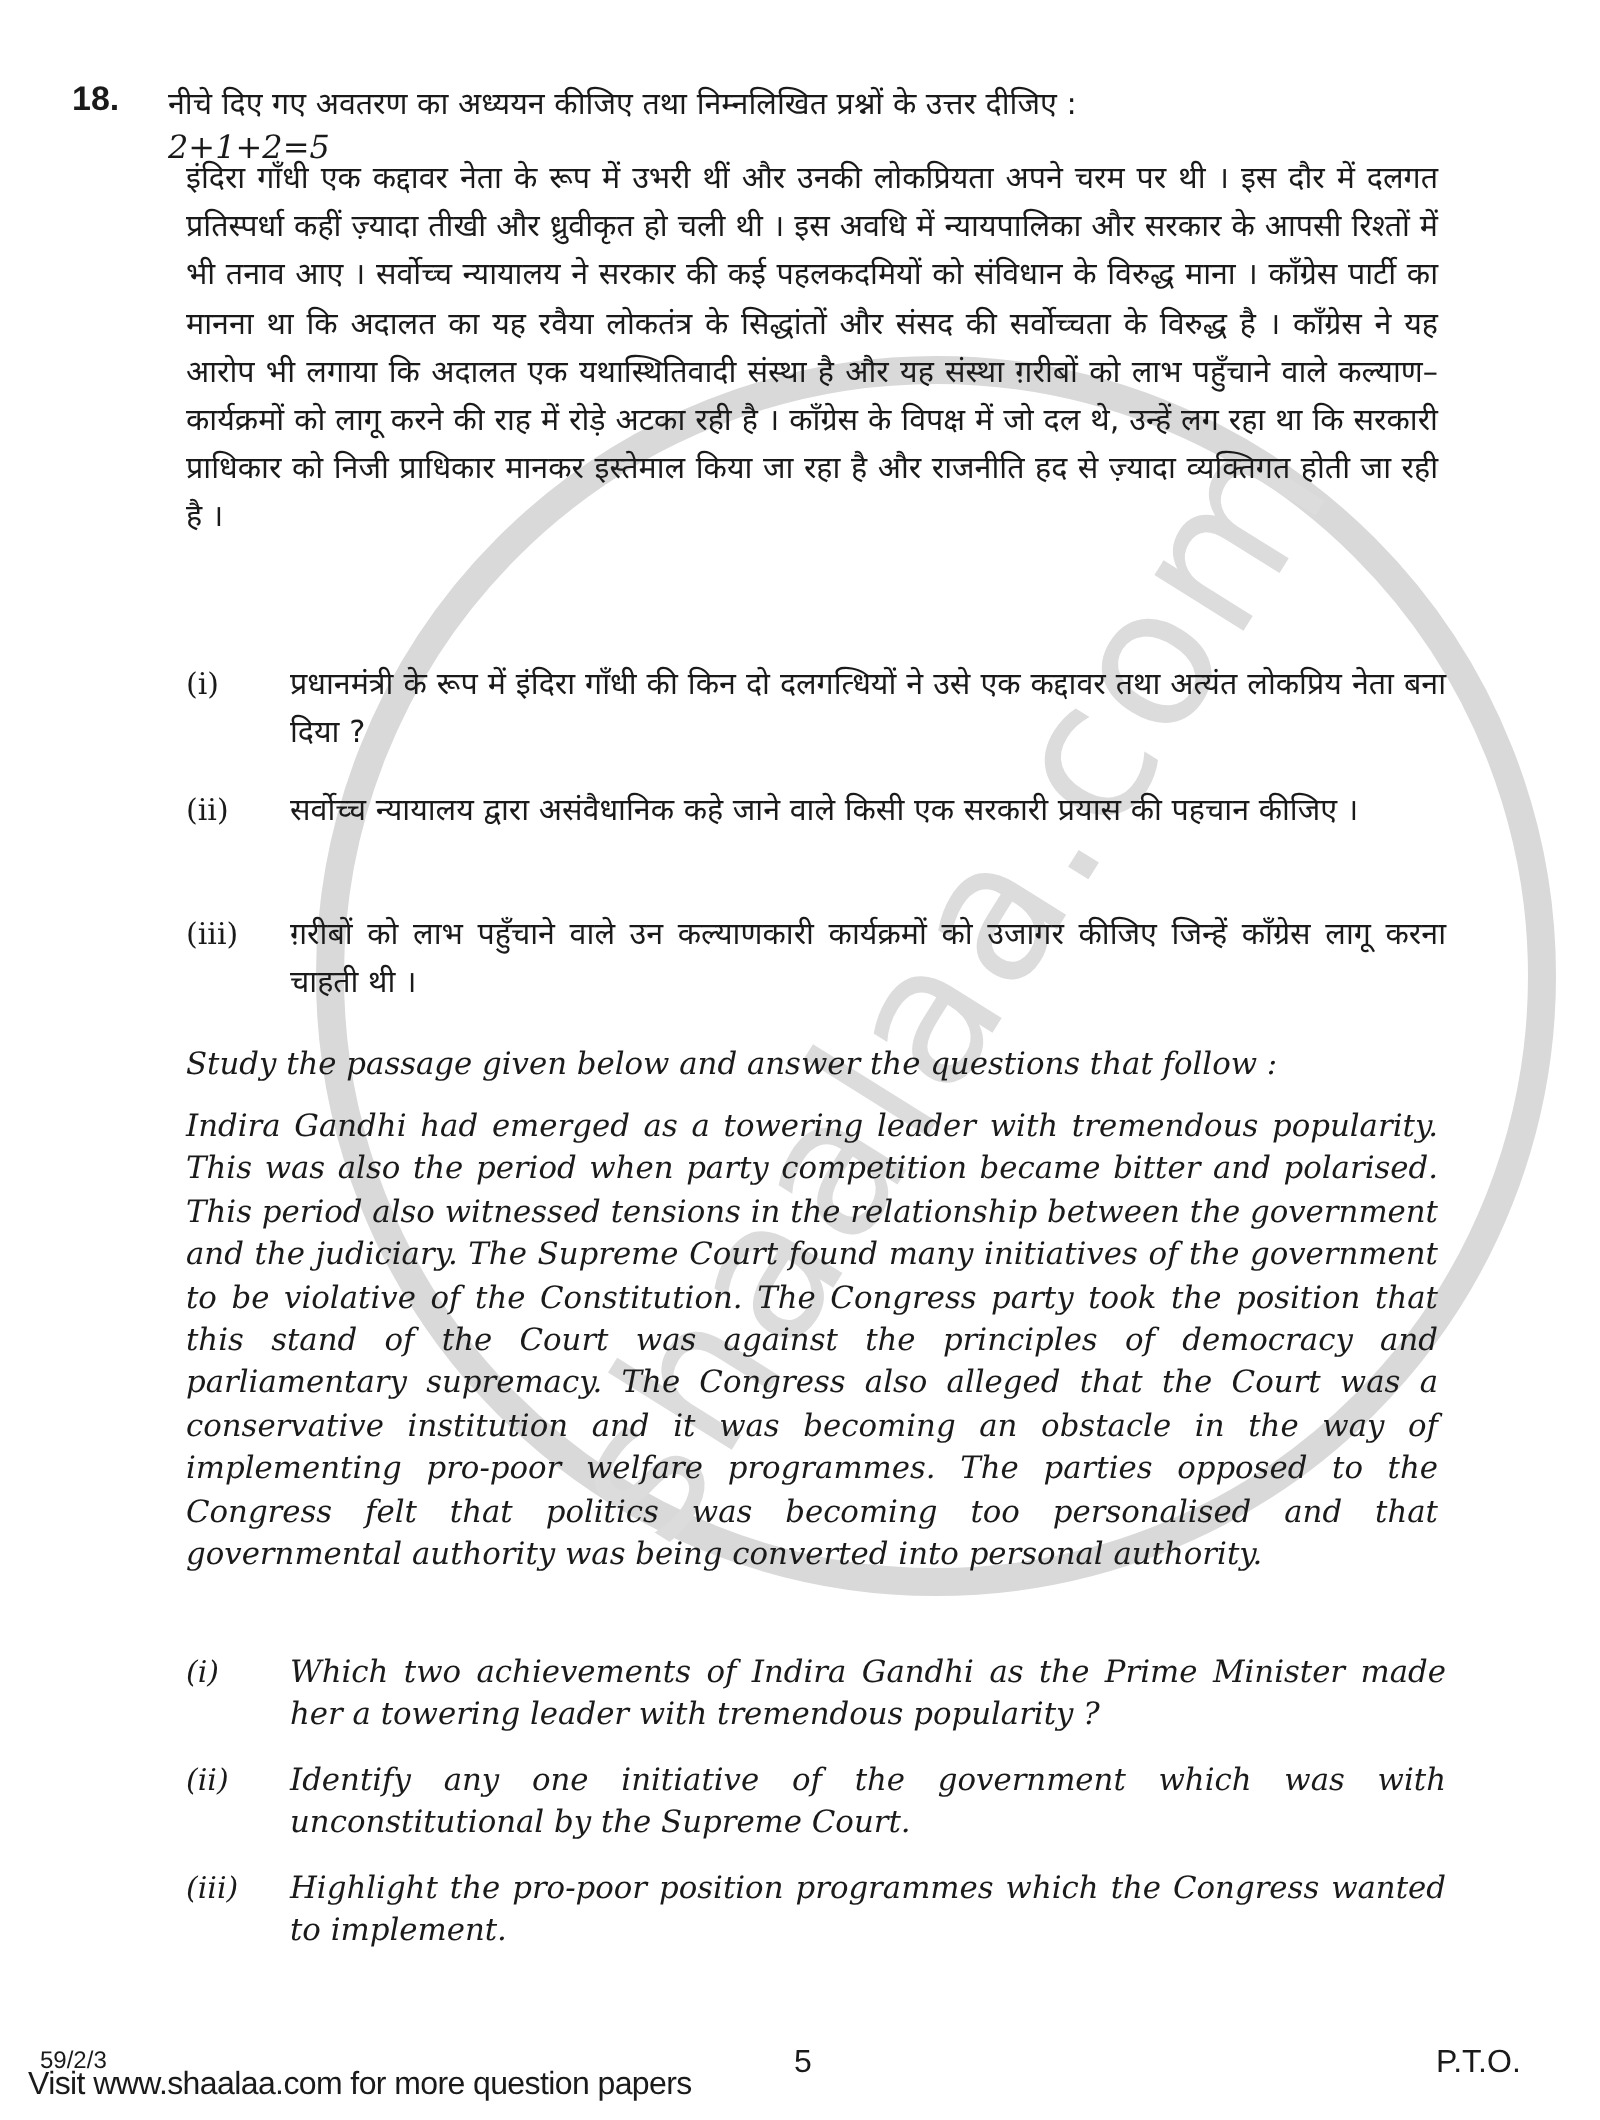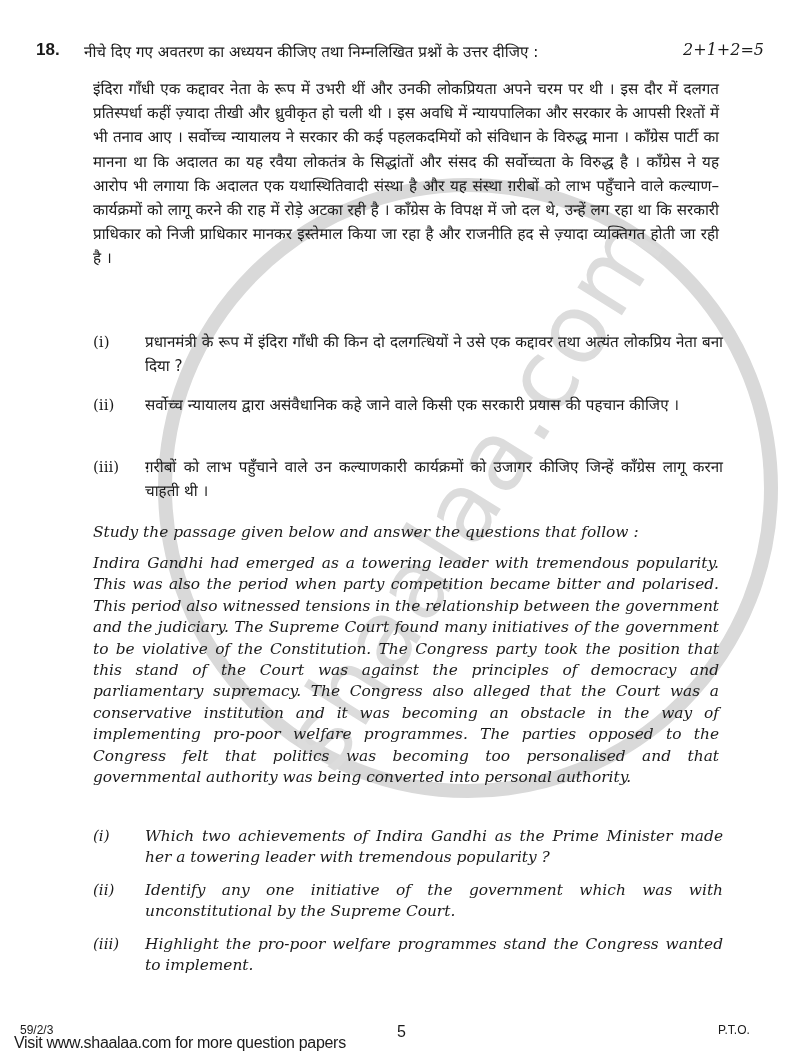--- a/index.html
+++ b/index.html
@@ -11,30 +11,30 @@
   }
   .watermark-text {
     position: absolute; left: 160px; top: 440px; width: 620px; text-align: center;
     font-family: "DejaVu Sans", sans-serif; font-size: 96px; color: #dcdcdc;
     transform: rotate(-58deg); transform-origin: 50% 50%; letter-spacing: 2px;
   }
   .content { position: absolute; left: 0; top: 0; width: 800px; }
   .hi { font-family: "DejaVu Sans", sans-serif; font-size: 15.2px; line-height: 24.2px; }
   .en { font-family: "DejaVu Serif", serif; font-size: 15.4px; line-height: 21.4px; font-style: italic; }
   .qnum { position: absolute; left: 36px; top: 40px; font-family: Liberation Sans, sans-serif; font-weight: bold; font-size: 17px; }
-  .qhead { position: absolute; left: 84px; top: 40px; width: 680px; display: flex; justify-content: space-between; }
+  .qhead { position: absolute; left: 84px; top: 40px; width: 680px; display: flex; justify-content: space-between; flex-direction: column; }
   .marks { font-family: "DejaVu Serif", serif; font-style: italic; font-size: 16px; }
   .para { position: absolute; left: 93px; width: 626px; text-align: justify; }
   .sub { position: absolute; left: 93px; width: 630px; display: flex; }
   .sub .lbl { width: 52px; flex: none; font-family: "DejaVu Serif", serif; font-size: 15px; }
   .sub .txt { flex: 1; text-align: justify; }
   .footer { position: absolute; font-family: "Liberation Sans", sans-serif; }
   .code { left: 20px; top: 1023px; font-size: 12px; }
   .pnum { left: 397px; top: 1023px; font-size: 16px; }
-  .pto { left: 718px; top: 1023px; font-size: 12px; }
+  .pto { left: 718px; top: 1023px; font-size: 16px; }
   .visit { left: 14px; top: 1034px; font-size: 16px; letter-spacing: -0.3px; }
 </style>
 </head>
 <body>
 
 <div class="page">
   <div class="watermark-circle"></div>
   <div class="watermark-text">shaalaa.com</div>
 
   <div class="content">
@@ -65,21 +65,21 @@
     <div class="sub en" style="top:826px;">
       <span class="lbl">(i)</span>
       <span class="txt">Which two achievements of Indira Gandhi as the Prime Minister made her a towering leader with tremendous popularity ?</span>
     </div>
     <div class="sub en" style="top:880px;">
       <span class="lbl">(ii)</span>
       <span class="txt">Identify any one initiative of the government which was with unconstitutional by the Supreme Court.</span>
     </div>
     <div class="sub en" style="top:934px;">
       <span class="lbl">(iii)</span>
-      <span class="txt">Highlight the pro-poor welfare programmes stand the Congress wanted to implement.</span>
+      <span class="txt">Highlight the pro-poor position programmes which the Congress wanted to implement.</span>
     </div>
   </div>
 
   <div class="footer code">59/2/3</div>
   <div class="footer pnum">5</div>
   <div class="footer pto">P.T.O.</div>
   <div class="footer visit">Visit www.shaalaa.com for more question papers</div>
 </div>
 
 </body></html>

